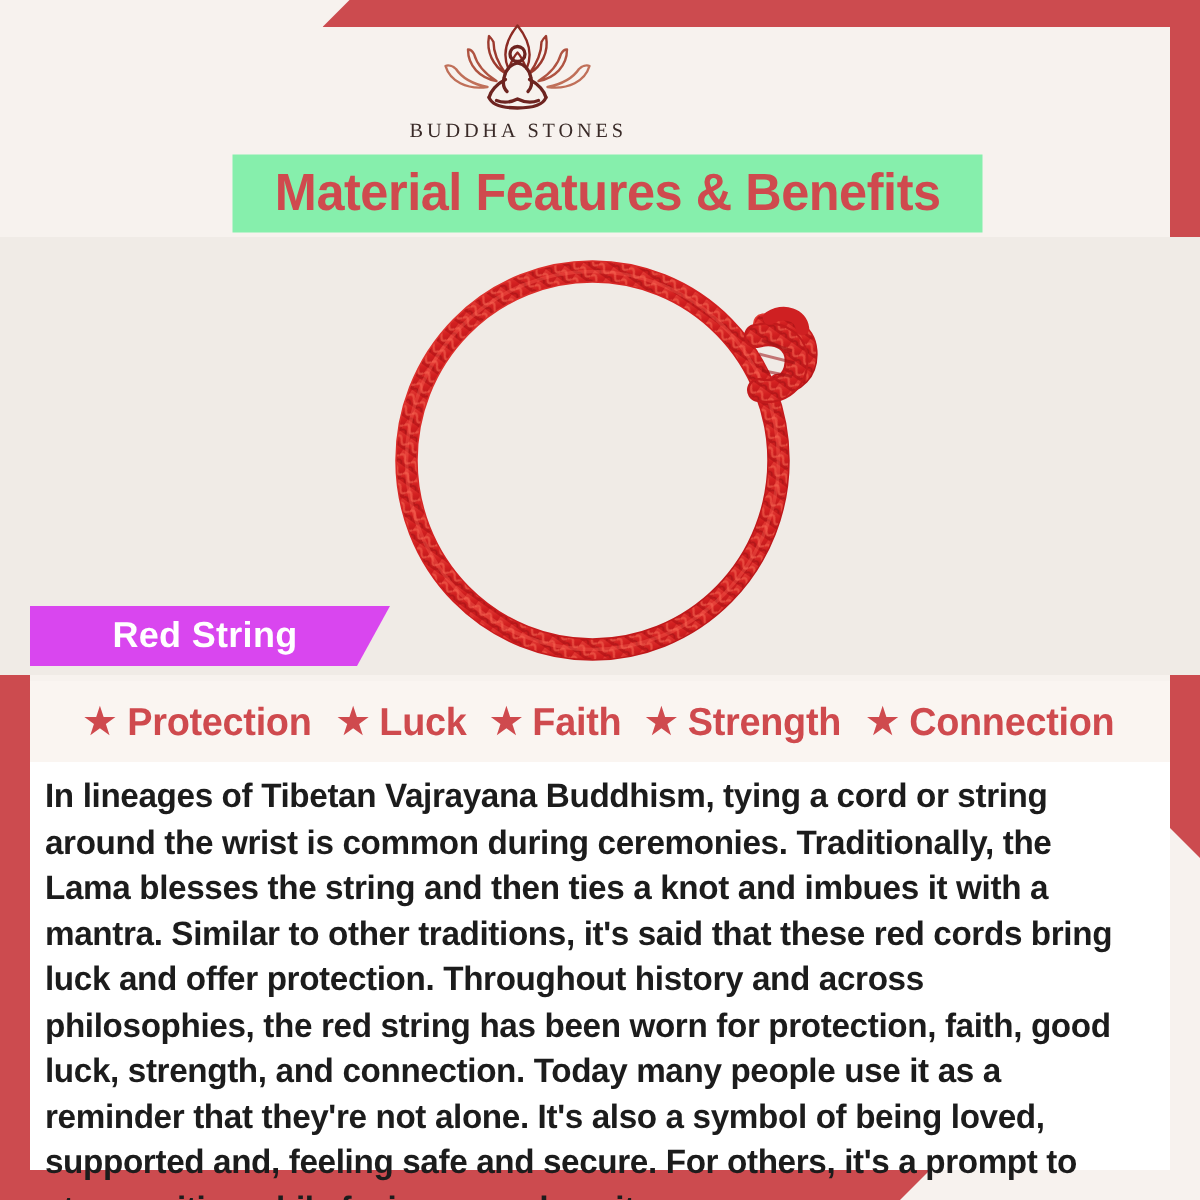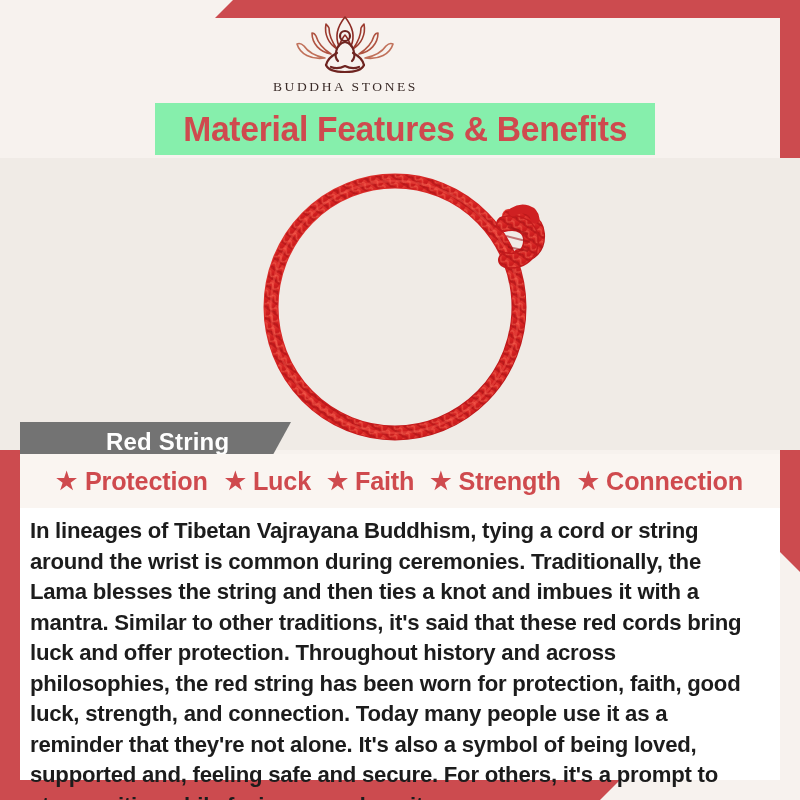--- a/index.html
+++ b/index.html
@@ -127,29 +127,28 @@
     position: absolute;
     top: 6px;
     left: 232px;
     width: 340px;
     height: 280px;
   }
 
   
   .name-banner {
     position: absolute;
-    top: 422px;
+    top: 404px;
     left: 20px;
     width: 240px;
     height: 40px;
-    background: #737373;
+    background: #d946ef;
     clip-path: polygon(0 0, 100% 0, calc(100% - 22px) 100%, 0 100%);
     display: flex;
     align-items: center;
-    padding-left: 31px;
   }
   .name-text {
     font-family: "Liberation Sans Narrow", "Liberation Sans", sans-serif;
     font-weight: bold;
     font-size: 24px;
     color: #ffffff;
     margin-left: 55px;
     letter-spacing: 0.2px;
     white-space: nowrap;
   }

